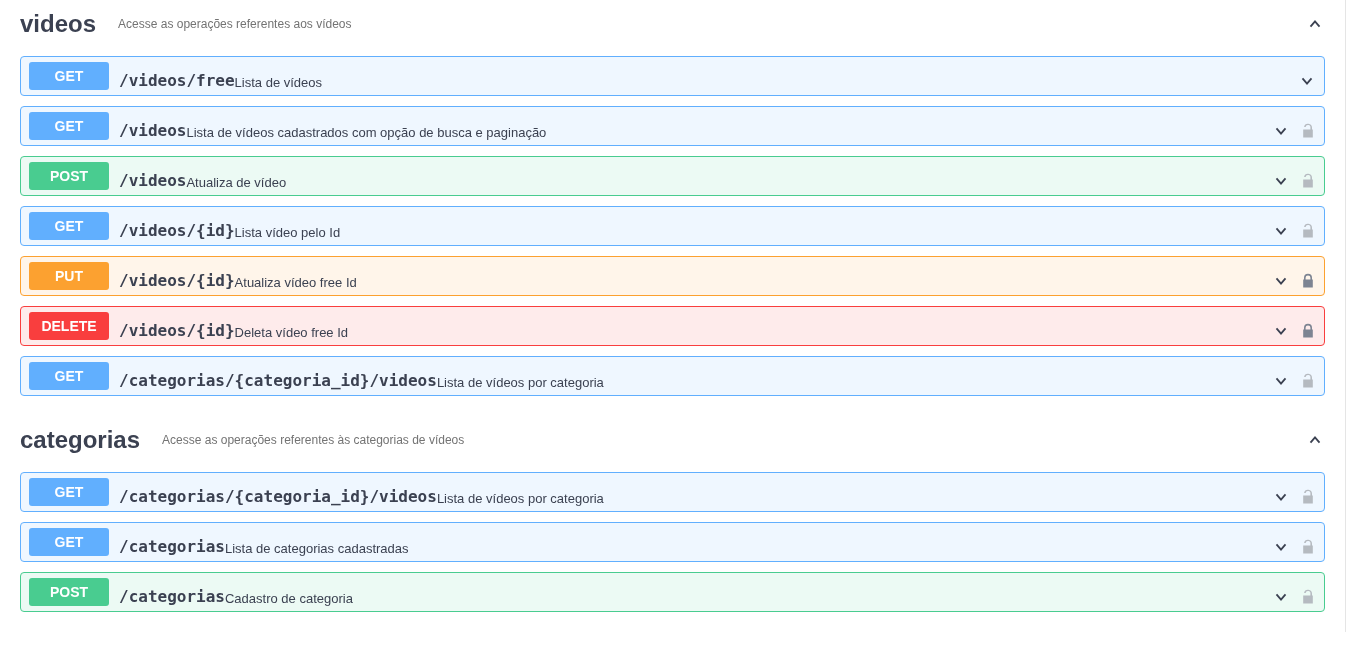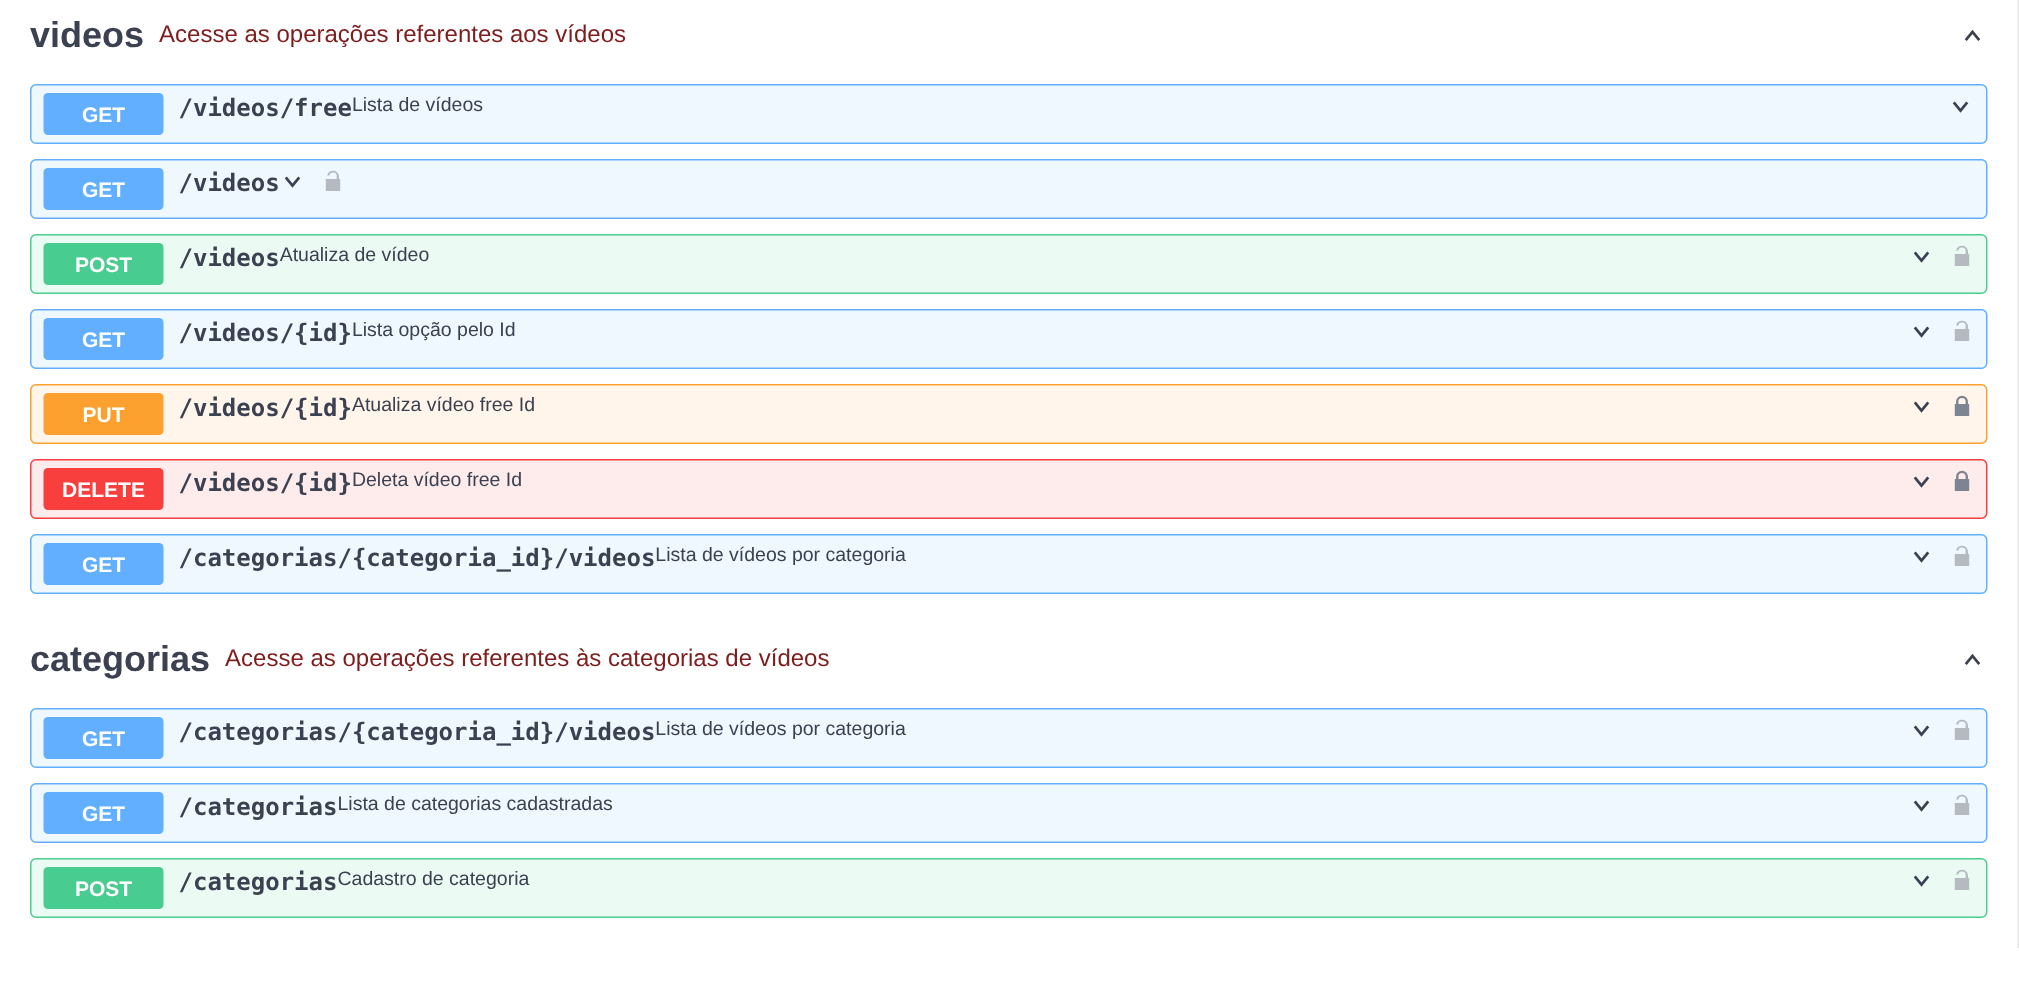--- a/index.html
+++ b/index.html
@@ -17,38 +17,38 @@
     padding: 10px 0 10px 0;
     cursor: pointer;
   }
   .tag-name {
     font-size: 24px;
     font-weight: 700;
     color: #3b4151;
     font-family: -apple-system, BlinkMacSystemFont, "Segoe UI", Helvetica, sans-serif;
   }
   .tag-desc {
-    font-size: 16px;
-    color: #7f1d1d;
-    margin-left: 10px;
+    font-size: 12px;
+    color: #737373;
+    margin-left: 22px;
     flex: 1;
   }
   .tag-toggle {
     width: 20px;
     height: 20px;
     display: flex;
     align-items: center;
     justify-content: center;
   }
   .op {
     border-radius: 4px;
     margin-bottom: 10px;
     border: 1px solid;
     display: flex;
-    align-items: flex-start;
+    align-items: flex-end;
     padding: 5px 8px;
     cursor: pointer;
   }
   .op-get    { background: rgba(97,175,254,0.1); border-color: #61affe; }
   .op-post   { background: rgba(73,204,144,0.1); border-color: #49cc90; }
   .op-put    { background: rgba(252,161,48,0.1); border-color: #fca130; }
   .op-delete { background: rgba(249,62,62,0.1);  border-color: #f93e3e; }
   .method {
     min-width: 80px;
     text-align: center;
@@ -110,20 +110,21 @@
             <span class="chev">
               <svg width="18" height="18" viewBox="0 0 20 20">
                 <path d="M5 7l5 6 5-6" fill="none" stroke="#3b4151" stroke-width="2"></path>
               </svg>
             </span>
           </span>
         </div>
         <div class="op op-get">
           <span class="method m-get">GET</span>
           <span class="path">/videos</span>
+          <span class="summary">Lista de vídeos cadastrados com opção de busca e paginação</span>
           <span class="op-right">
             <span class="chev">
               <svg width="18" height="18" viewBox="0 0 20 20">
                 <path d="M5 7l5 6 5-6" fill="none" stroke="#3b4151" stroke-width="2"></path>
               </svg>
             </span>
             <span class="lock lock-unlocked">
               <svg width="16" height="18" viewBox="0 0 20 20">
                 <path d="M15 8V6a5 5 0 0 0-9.9-1H7a3 3 0 0 1 6 1v2H4v10h12V8h-1z"></path>
               </svg>
@@ -143,21 +144,21 @@
             <span class="lock lock-unlocked">
               <svg width="16" height="18" viewBox="0 0 20 20">
                 <path d="M15 8V6a5 5 0 0 0-9.9-1H7a3 3 0 0 1 6 1v2H4v10h12V8h-1z"></path>
               </svg>
             </span>
           </span>
         </div>
         <div class="op op-get">
           <span class="method m-get">GET</span>
           <span class="path">/videos/{id}</span>
-          <span class="summary">Lista opção pelo Id</span>
+          <span class="summary">Lista vídeo pelo Id</span>
           <span class="op-right">
             <span class="chev">
               <svg width="18" height="18" viewBox="0 0 20 20">
                 <path d="M5 7l5 6 5-6" fill="none" stroke="#3b4151" stroke-width="2"></path>
               </svg>
             </span>
             <span class="lock lock-unlocked">
               <svg width="16" height="18" viewBox="0 0 20 20">
                 <path d="M15 8V6a5 5 0 0 0-9.9-1H7a3 3 0 0 1 6 1v2H4v10h12V8h-1z"></path>
               </svg>

